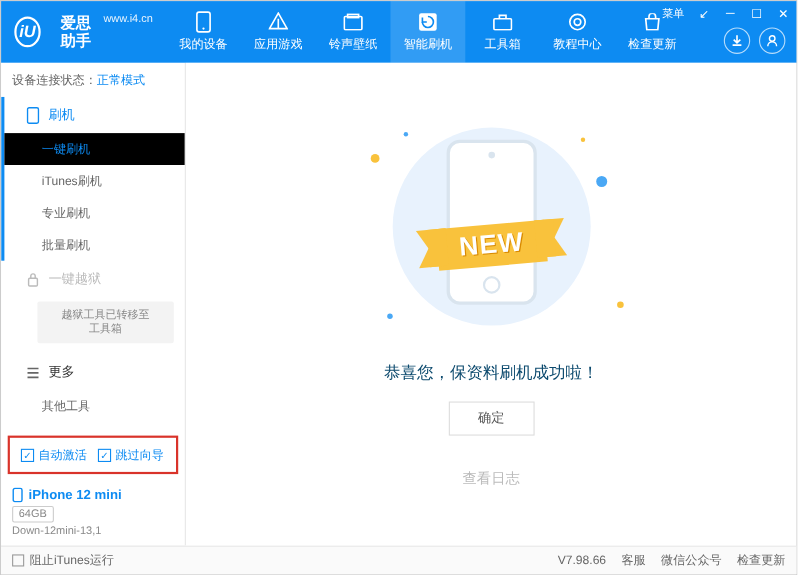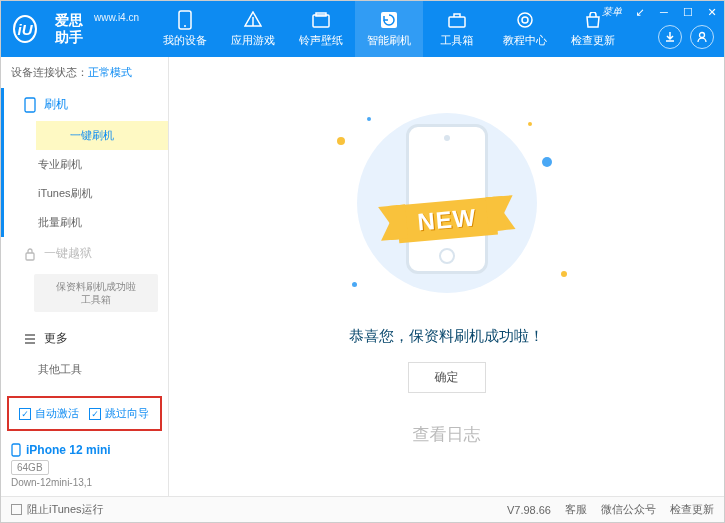--- a/index.html
+++ b/index.html
@@ -10,34 +10,34 @@
 .logo-circle { width: 28px; height: 28px; border: 2px solid #fff; border-radius: 50%; display: flex; align-items: center; justify-content: center; font-family: Arial; font-size: 15px; font-weight: bold; font-style: italic; }
 .logo-text { display: flex; flex-direction: row; line-height: 1.2; }
 .logo-title { font-size: 14px; font-weight: bold; }
 .logo-url { font-size: 10px; opacity: 0.9; }
 .nav { display: flex; height: 100%; }
 .nav-item { width: 68px; display: flex; flex-direction: column; align-items: center; justify-content: center; gap: 3px; cursor: pointer; font-size: 11px; }
 .nav-item.active { background: rgba(255,255,255,0.15); }
 .nav-icon { width: 20px; height: 20px; display: flex; align-items: center; justify-content: center; }
 .window-controls { position: absolute; top: 0; right: 0; display: flex; align-items: center; height: 22px; }
 .wc-btn { width: 24px; height: 22px; display: flex; align-items: center; justify-content: center; cursor: pointer; font-size: 11px; }
-.wc-text { font-size: 10px; padding: 0 6px; cursor: pointer; font-style: italic; }
+.wc-text { font-size: 10px; padding: 0 6px; cursor: pointer; }
 .header-right { position: absolute; right: 10px; bottom: 8px; display: flex; gap: 8px; }
 .circle-btn { width: 24px; height: 24px; border: 1.5px solid rgba(255,255,255,0.7); border-radius: 50%; display: flex; align-items: center; justify-content: center; cursor: pointer; }
 .body { flex: 1; display: flex; overflow: hidden; }
 .sidebar { width: 168px; border-right: 1px solid #e5e5e5; display: flex; flex-direction: column; background: #fff; }
 .device-status { padding: 8px 10px; font-size: 11px; color: #666; }
 .device-status .mode { color: #0d8bf2; }
 .menu { flex: 1; overflow: auto; }
 .menu-section { border-left: 3px solid transparent; }
 .menu-header { display: flex; align-items: center; gap: 8px; padding: 8px 20px; color: #333; cursor: pointer; }
 .menu-section.active-section .menu-header { color: #0d8bf2; }
 .menu-section.active-section { border-left-color: #0d8bf2; }
 .menu-item { padding: 7px 12px 7px 34px; color: #666; cursor: pointer; font-size: 11px; }
-.menu-item.active { background: #fef9c3; color: #0d8bf2; margin-left: 32px; }
+.menu-item.active { background: #000000; color: #0d8bf2; }
 .menu-disabled .menu-header { color: #bbb; }
 .menu-note { margin: 4px 10px 10px 30px; padding: 6px 8px; background: #f3f3f3; color: #888; font-size: 10px; line-height: 1.3; border-radius: 2px; text-align: center; }
 .checkbox-row { display: flex; gap: 10px; padding: 8px 10px; border: 2px solid #d9332a; margin: 4px 6px; }
 .cb { display: flex; align-items: center; gap: 4px; color: #0d8bf2; font-size: 11px; cursor: pointer; }
 .cb-box { width: 12px; height: 12px; border: 1px solid #0d8bf2; display: flex; align-items: center; justify-content: center; font-size: 9px; color: #0d8bf2; }
 .device-card { padding: 8px 10px; }
 .device-name { color: #0d8bf2; font-size: 12px; font-weight: bold; display: flex; align-items: flex-end; gap: 5px; }
 .device-badge { display: inline-block; border: 1px solid #ccc; border-radius: 2px; padding: 1px 5px; font-size: 10px; color: #888; margin-top: 3px; }
 .device-sub { color: #888; font-size: 10px; margin-top: 2px; }
 .content { flex: 1; display: flex; flex-direction: column; align-items: center; justify-content: center; position: relative; background: #fff; }
@@ -52,21 +52,21 @@
 .banner::after { right: -18px; border-right-color: transparent; border-right-width: 10px; }
 .dot { position: absolute; border-radius: 50%; }
 .d1 { width: 8px; height: 8px; background: #f9c23c; left: 30px; top: 30px; }
 .d2 { width: 10px; height: 10px; background: #4aa8f5; right: 35px; top: 50px; }
 .d3 { width: 6px; height: 6px; background: #f9c23c; right: 20px; bottom: 40px; }
 .d4 { width: 5px; height: 5px; background: #4aa8f5; left: 45px; bottom: 30px; }
 .d5 { width: 4px; height: 4px; background: #4aa8f5; left: 60px; top: 10px; }
 .d6 { width: 4px; height: 4px; background: #f9c23c; right: 55px; top: 15px; }
 .success-text { margin-top: 10px; font-size: 15px; color: #0c4a6e; }
 .ok-btn { margin-top: 16px; padding: 6px 26px; border: 1px solid #ddd; background: #fff; color: #555; cursor: pointer; font-size: 12px; }
-.view-log { margin-top: 30px; font-size: 17px; color: #bbb; cursor: pointer; }
+.view-log { margin-top: 30px; font-size: 13px; color: #bbb; cursor: pointer; }
 .footer { height: 26px; border-top: 1px solid #e5e5e5; display: flex; align-items: center; justify-content: space-between; padding: 0 10px; font-size: 11px; color: #666; background: #fafafa; }
 .footer-left { display: flex; align-items: center; gap: 5px; }
 .footer-cb { width: 11px; height: 11px; border: 1px solid #999; cursor: pointer; }
 .footer-right { display: flex; align-items: center; gap: 14px; }
 .footer-link { cursor: pointer; }
 svg { display: block; }
 </style>
 </head>
 <body>
 
@@ -172,33 +172,33 @@
       </div>
       <div class="menu">
         <div class="menu-section active-section">
           <div class="menu-header">
             <svg width="12" height="16">
                 <rect x="1" y="1" width="10" height="14" rx="1.5" fill="none" stroke="#0d8bf2" stroke-width="1.3"></rect>
               </svg>
             <span>刷机</span>
           </div>
           <div class="menu-item active">一键刷机</div>
+          <div class="menu-item">iTunes刷机</div>
           <div class="menu-item">专业刷机</div>
-          <div class="menu-item">iTunes刷机</div>
           <div class="menu-item">批量刷机</div>
         </div>
         <div class="menu-section menu-disabled">
           <div class="menu-header">
             <svg width="12" height="14">
                 <rect x="2" y="6" width="8" height="7" rx="1" fill="none" stroke="#bbb" stroke-width="1.3"></rect>
                 <path d="M4 6 L4 4 A2 2 0 0 1 8 4 L8 6" fill="none" stroke="#bbb" stroke-width="1.3"></path>
               </svg>
             <span>一键越狱</span>
           </div>
-          <div class="menu-note" style="white-space:pre-line">保资料刷机成功啦
+          <div class="menu-note" style="white-space:pre-line">越狱工具已转移至
 工具箱</div>
         </div>
         <div class="menu-section">
           <div class="menu-header">
             <svg width="12" height="12">
                 <path d="M1 2 L11 2 M1 6 L11 6 M1 10 L11 10" stroke="#666" stroke-width="1.5"></path>
               </svg>
             <span>更多</span>
           </div>
           <div class="menu-item">其他工具</div>

